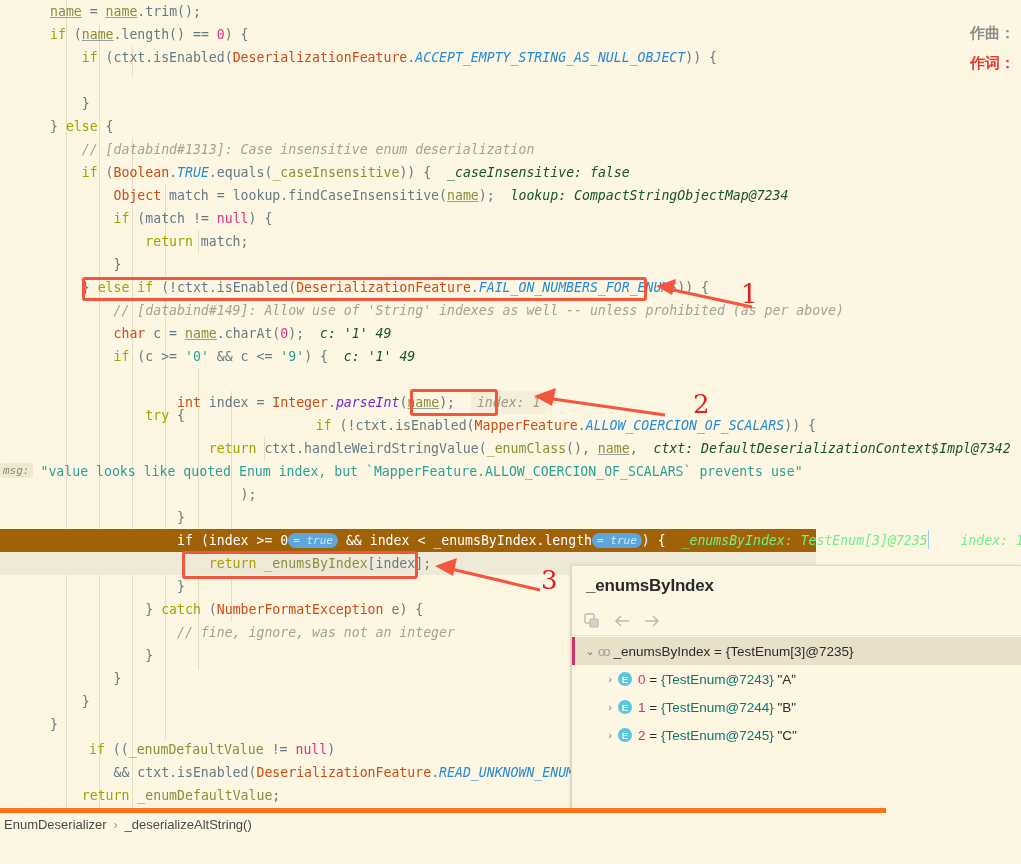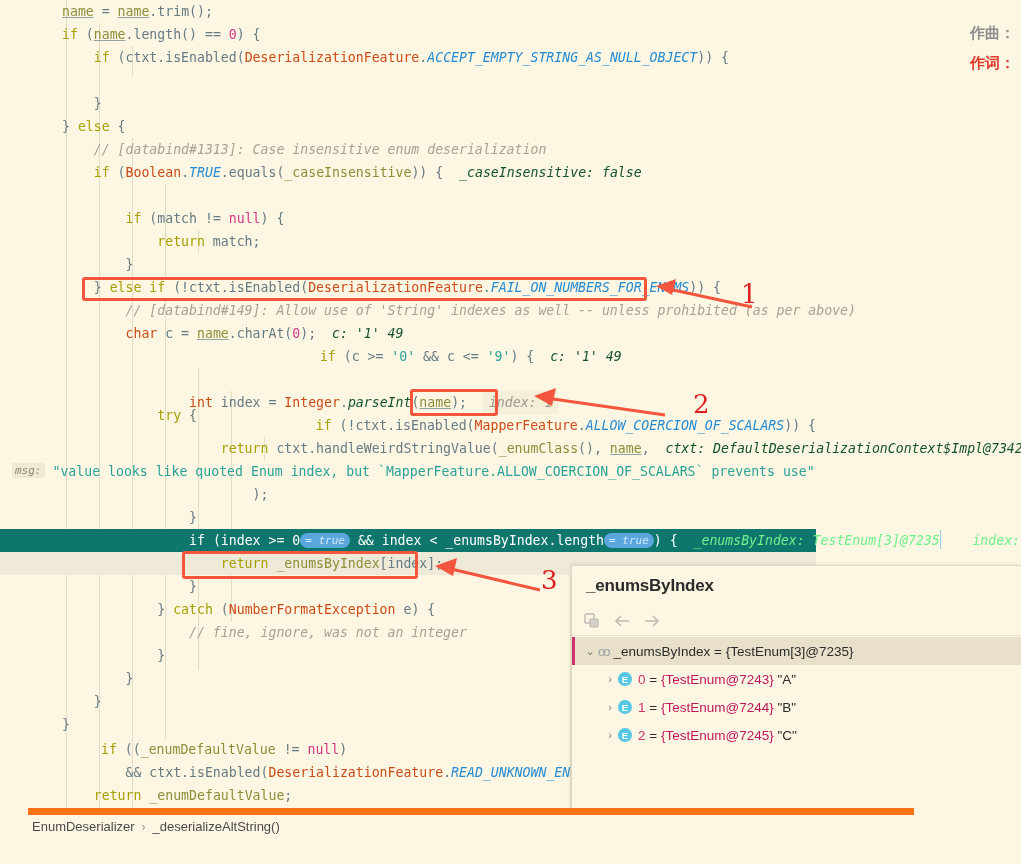--- a/index.html
+++ b/index.html
@@ -23,50 +23,49 @@
     overflow: hidden;
   }
   .code-line {
     position: absolute;
     left: 0; width: 816px; height: 23px;
     line-height: 23px;
     font-family: "DejaVu Sans Mono", monospace;
     font-size: 13.2px;
     white-space: pre;
     color: #657b83;
-    padding-left: 12px;
   }
   .code-line .txt { display: inline-block; }
   .gutter-spacer { display:inline-block; width: 50px; }
 
   
   .iguide {
     position: absolute;
     width: 1px;
     background: #e3ddc6;
   }
 
   
   .kw   { color: #a6a000; }          
   .kw2  { color: #cb4b16; }          
   .id   { color: #657b83; }          
   .fld  { color: #8a8f3a; }          
   .num  { color: #d33682; }          
   .cnst { color: #268bd2; font-style: italic; }  
-  .mth  { color: #14532d; font-style: italic; }  
+  .mth  { color: #6d28d9; font-style: italic; }  
   .cmt  { color: #a8a095; font-style: italic; }  
   .str  { color: #2aa198; }          
   .var-uline { text-decoration: underline; text-decoration-color:#93a1a1; }
   .hintval {
     color: #14532d; font-style: italic;
   }
 
   
   .line-sel {
-    background: #0f766e;
+    background: #a16207;
     text-align: center;
   }
   .line-sel .kw, .line-sel .id, .line-sel .fld, .line-sel .num,
   .line-sel .kw2, .line-sel .cnst, .line-sel .mth { color: #ffffff; }
   .line-sel .hint-green { color:#6ef08a; font-style: italic; }
   .inline-true {
     display:inline-block;
     background:#5ba7dd;
     color:#cfe9fb;
     border-radius:8px;
@@ -131,22 +130,21 @@
     position:absolute;
     width:1px;
     background:#eae2c8;
   }
 
   
   #statusbar {
     position: absolute;
     left:0; top: 808px; width: 886px; height: 56px;
     background:#fdf6e3;
-    border-top:7px solid #f97316;
-    margin-left:28px;
+    border-top:5px solid #f97316;
   }
   #breadcrumb {
     position:absolute;
     left: 4px; top: 4px;
     font-family: "Liberation Sans", sans-serif;
     font-size: 13px;
     color:#4a4a4a;
     display:flex; align-items:center; gap:7px;
   }
   #breadcrumb .sep { color:#9a9a9a; font-size:12px; }
@@ -184,21 +182,21 @@
   }
   .ebadge {
     width:14px; height:14px; border-radius:50%;
     background:#57c7e3; color:#fff; font-size:9.5px;
     display:flex; align-items:center; justify-content:center;
     margin-right:6px; flex:0 0 14px; font-weight:bold;
   }
   .oo-icon { color:#9aa0a6; font-size:13px; margin-right:5px; letter-spacing:-2px; }
   .didx { color:#d0316f; }
   .deq { color:#2b2b2b; }
-  .dref { color:#be185d; }
+  .dref { color:#0f766e; }
   .dstr { color:#2b2b2b; }
 
   
   #cjk-wrap {
     position:absolute; right:6px; top:18px;
     font-family:"DejaVu Sans", sans-serif;
     font-size:15px; font-weight:bold;
     text-align:right; line-height:30px;
   }
   #cjk-1 { color:#8d8d8d; }
@@ -233,34 +231,35 @@
 
 
     <div class="code-line" style="top:92px;"><span class="gutter-spacer"></span><span class="txt">    <span class="id">}</span></span></div>
 
     <div class="code-line" style="top:115px;"><span class="gutter-spacer"></span><span class="txt"><span class="id">} </span><span class="kw">else</span><span class="id"> {</span></span></div>
 
     <div class="code-line" style="top:138px;"><span class="gutter-spacer"></span><span class="txt">    <span class="cmt">// [databind#1313]: Case insensitive enum deserialization</span></span></div>
 
     <div class="code-line" style="top:161px;"><span class="gutter-spacer"></span><span class="txt">    <span class="kw">if</span><span class="id"> (</span><span class="kw2">Boolean</span><span class="id">.</span><span class="cnst">TRUE</span><span class="id">.equals(</span><span class="fld">_caseInsensitive</span><span class="id">)) {  </span><span class="hintval">_caseInsensitive: false</span></span></div>
 
+    <div class="code-line" style="top:184px;"><span class="gutter-spacer"></span><span class="txt">        <span class="kw2">Object</span><span class="id"> match = lookup.findCaseInsensitive(</span><span class="fld var-uline">name</span><span class="id">);  </span><span class="hintval">lookup: CompactStringObjectMap@7234</span></span></div>
 
     <div class="code-line" style="top:207px;"><span class="gutter-spacer"></span><span class="txt">        <span class="kw">if</span><span class="id"> (match != </span><span class="num">null</span><span class="id">) {</span></span></div>
 
     <div class="code-line" style="top:230px;"><span class="gutter-spacer"></span><span class="txt">            <span class="kw">return</span><span class="id"> match;</span></span></div>
 
     <div class="code-line" style="top:253px;"><span class="gutter-spacer"></span><span class="txt">        <span class="id">}</span></span></div>
 
     <div class="code-line" style="top:276px;"><span class="gutter-spacer"></span><span class="txt">    <span class="id">} </span><span class="kw">else if</span><span class="id"> (!ctxt.isEnabled(</span><span class="kw2">DeserializationFeature</span><span class="id">.</span><span class="cnst">FAIL_ON_NUMBERS_FOR_ENUMS</span><span class="id">)) {</span></span></div>
 
     <div class="code-line" style="top:299px;"><span class="gutter-spacer"></span><span class="txt">        <span class="cmt">// [databind#149]: Allow use of 'String' indexes as well -- unless prohibited (as per above)</span></span></div>
 
     <div class="code-line" style="top:322px;"><span class="gutter-spacer"></span><span class="txt">        <span class="kw2">char</span><span class="id"> c = </span><span class="fld var-uline">name</span><span class="id">.charAt(</span><span class="num">0</span><span class="id">);  </span><span class="hintval">c: '1' 49</span></span></div>
 
-    <div class="code-line" style="top:345px;text-align:center;"><span class="gutter-spacer"></span><span class="txt">        <span class="kw">if</span><span class="id"> (c &gt;= </span><span class="str">'0'</span><span class="id"> &amp;&amp; c &lt;= </span><span class="str">'9'</span><span class="id">) {  </span><span class="hintval">c: '1' 49</span></span></div>
+    <div class="code-line" style="top:345px;"><span class="gutter-spacer"></span><span class="txt">        <span class="kw">if</span><span class="id"> (c &gt;= </span><span class="str">'0'</span><span class="id"> &amp;&amp; c &lt;= </span><span class="str">'9'</span><span class="id">) {  </span><span class="hintval">c: '1' 49</span></span></div>
 
     <div class="code-line" style="top:368px;margin-top:36px;"><span class="gutter-spacer"></span><span class="txt">            <span class="kw">try</span><span class="id"> {</span></span></div>
 
     <div class="code-line" style="top:391px;"><span class="gutter-spacer"></span><span class="txt">                <span class="kw2">int</span><span class="id"> index = </span><span class="kw2">Integer</span><span class="id">.</span><span class="mth">parseInt</span><span class="id">(</span><span class="fld var-uline">name</span><span class="id">);</span><span class="id">  </span><span class="hint-chip">index: 1</span></span></div>
 
     <div class="code-line" style="top:414px;text-align:right;"><span class="gutter-spacer"></span><span class="txt">                <span class="kw">if</span><span class="id"> (!ctxt.isEnabled(</span><span class="kw2">MapperFeature</span><span class="id">.</span><span class="cnst">ALLOW_COERCION_OF_SCALARS</span><span class="id">)) {</span></span></div>
 
     <div class="code-line" style="top:437px;"><span class="gutter-spacer"></span><span class="txt">                    <span class="kw">return</span><span class="id"> ctxt.handleWeirdStringValue(</span><span class="fld">_enumClass</span><span class="id">(), </span><span class="fld var-uline">name</span><span class="id">,  </span><span class="hintval">ctxt: DefaultDeserializationContext$Impl@7342</span><span class="hintval">    name: "1"</span></span></div>
 
     <div class="code-line" style="top:460px;"><span class="txt"><span class="msg-tag">msg:</span><span class="id"> </span><span class="str">"value looks like quoted Enum index, but `MapperFeature.ALLOW_COERCION_OF_SCALARS` prevents use"</span></span></div>

